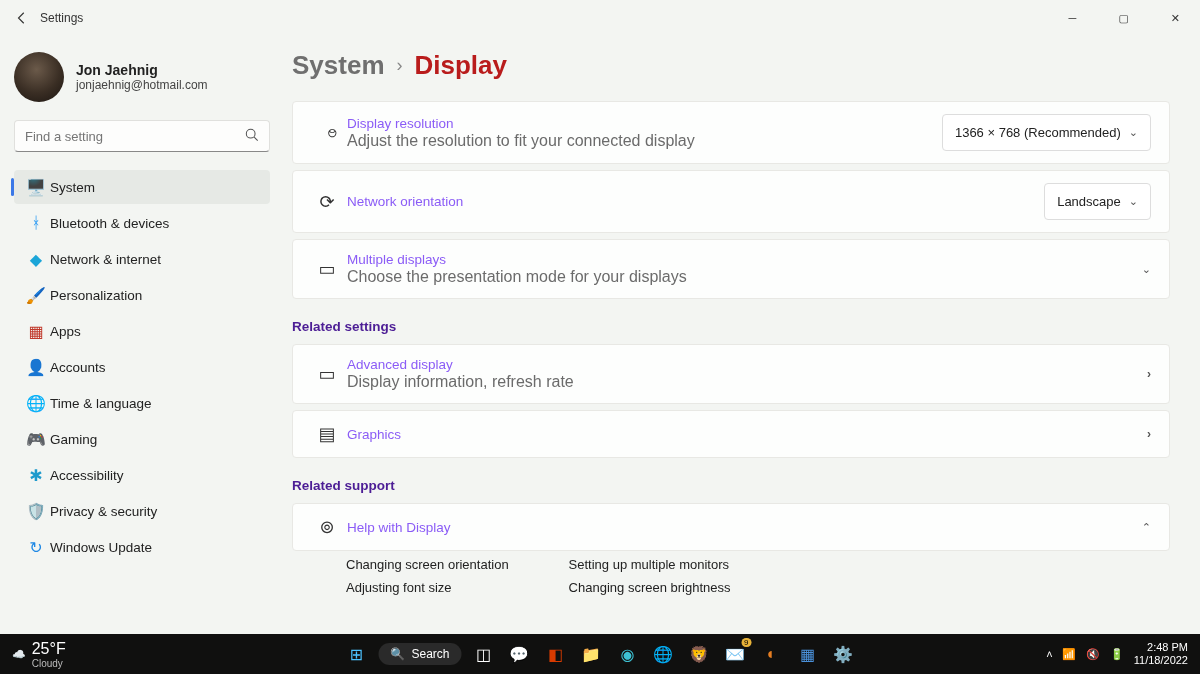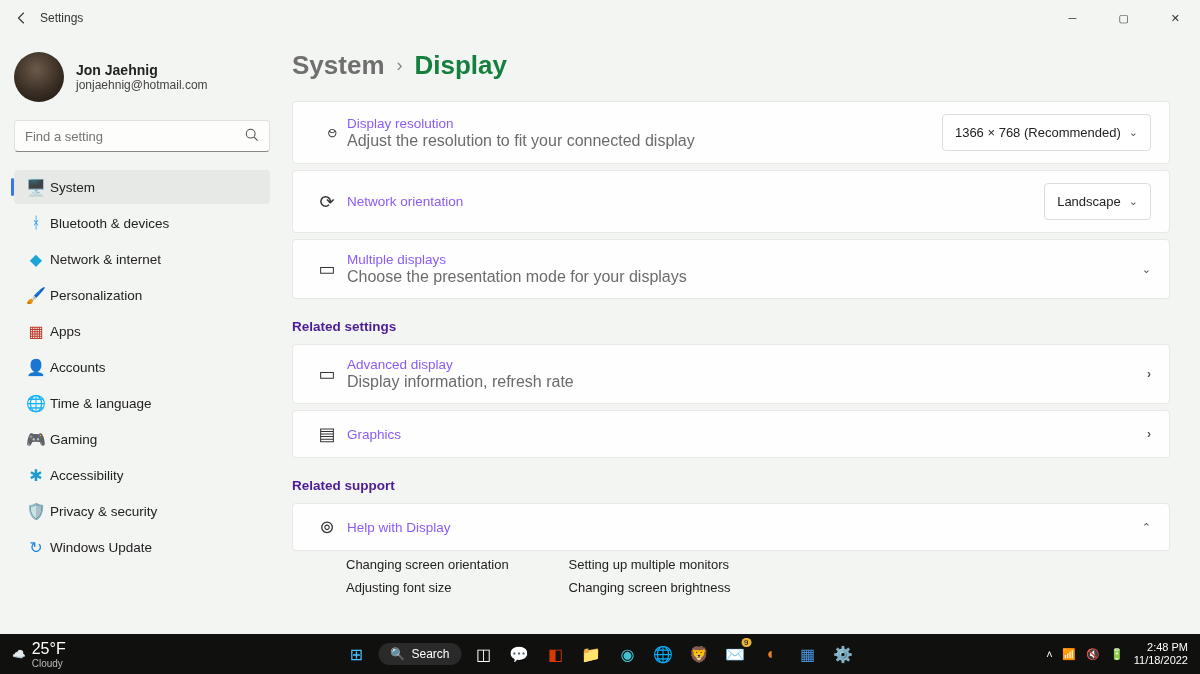--- a/index.html
+++ b/index.html
@@ -30,21 +30,21 @@
 .nav-item { display:flex; align-items:center; height:34px; border-radius:4px; padding:0 8px; font-size:13.5px; color:#222; cursor:pointer; position:relative; }
 .nav-item.active { background:#e6e9e5; }
 .nav-item.active::before { content:""; position:absolute; left:-3px; top:8px; bottom:8px; width:3px; background:#3b78e7; border-radius:2px; }
 .nav-icon { width:28px; display:flex; justify-content:center; font-size:16px; }
 
 
 .main { flex:1; padding:14px 30px 0 10px; overflow:auto; }
 .breadcrumb { display:flex; align-items:center; gap:12px; font-size:26px; margin-bottom:20px; }
 .bc-sys { color:#6f6f6f; font-weight:600; }
 .bc-sep { color:#888; font-size:18px; }
-.bc-page { color:#15803d; font-weight:600; }
+.bc-page { color:#b91c1c; font-weight:600; }
 
 .card { background:#fdfefd; border:1px solid #e8e8e4; border-radius:4px; margin-bottom:6px; display:flex; align-items:center; padding:12px 18px 12px 14px; cursor:pointer; }
 .card-ico { width:40px; display:flex; justify-content:center; color:#333; font-size:18px; }
 .card-body { flex:1; }
 .card-title { font-size:13.5px; color:#8b5cf6; }
 .card-sub { font-size:16px; color:#6b6b6b; margin-top:1px; }
 .dropdown { display:flex; align-items:center; gap:8px; background:#fff; border:1px solid #ddd; border-radius:4px; padding:10px 12px; font-size:13px; color:#222; cursor:pointer; }
 .chev { font-size:11px; color:#555; }
 .arrow-r { color:#555; font-size:12px; font-weight:bold; }
 

